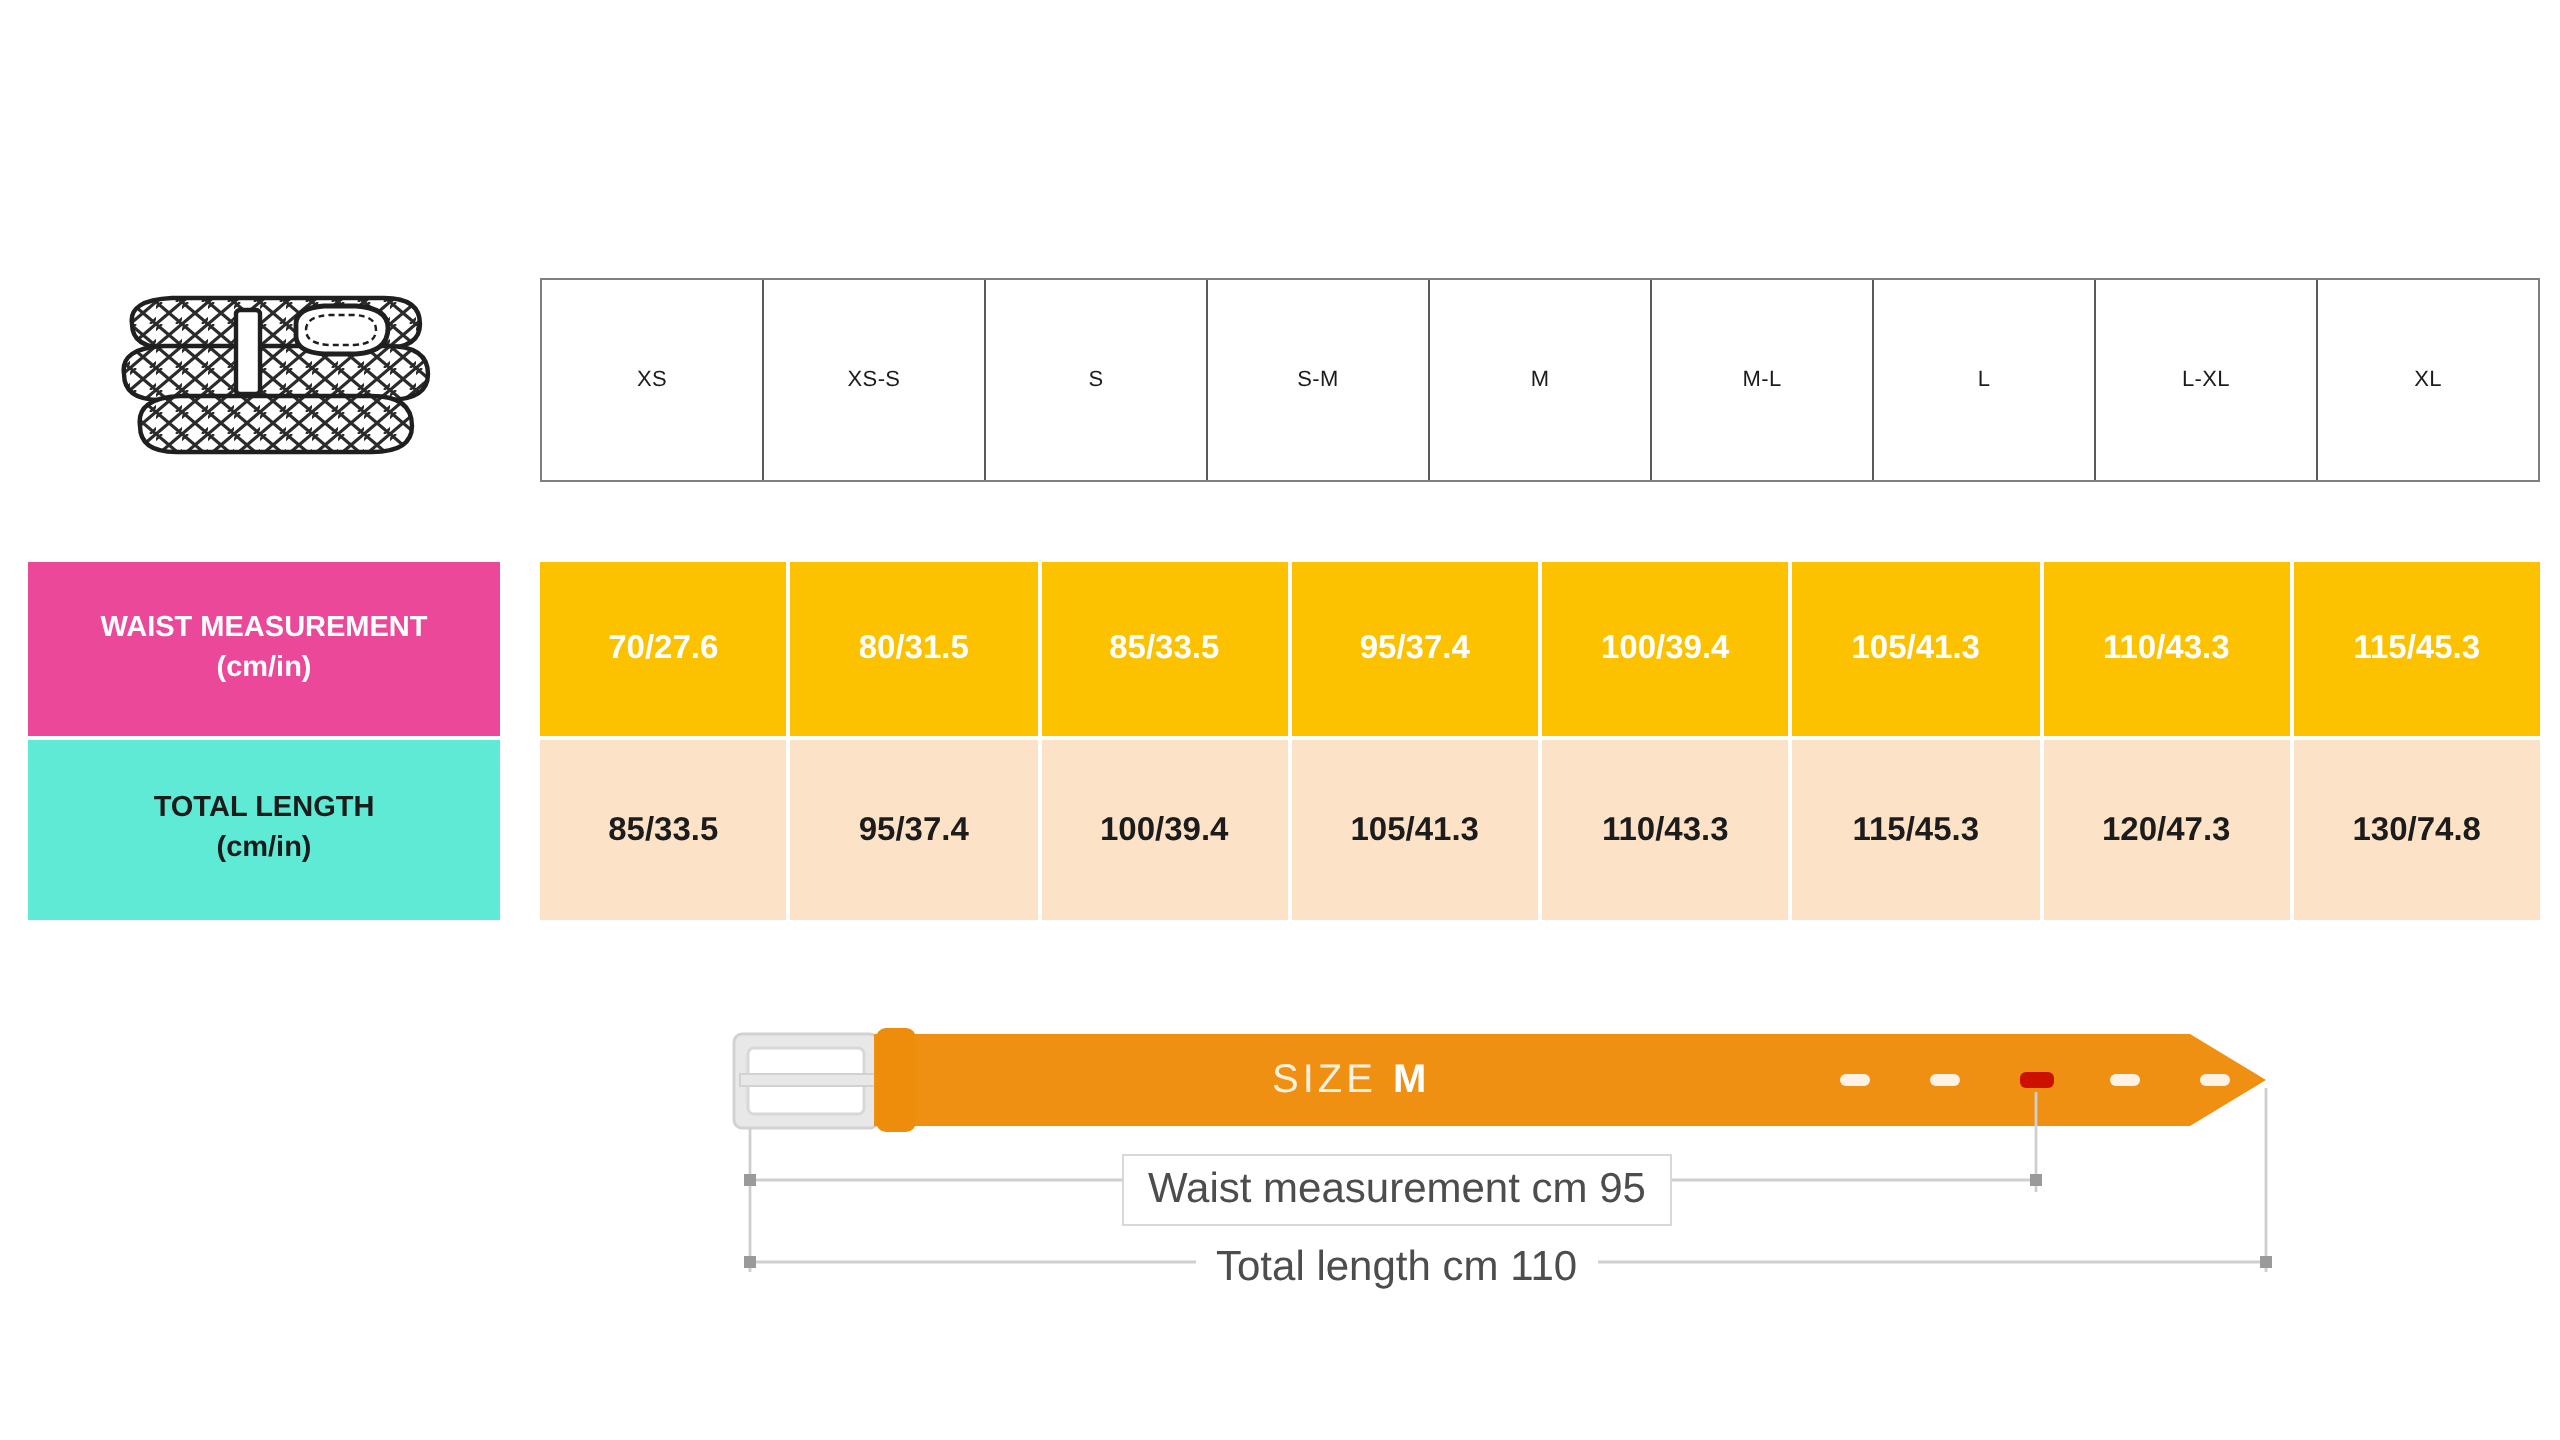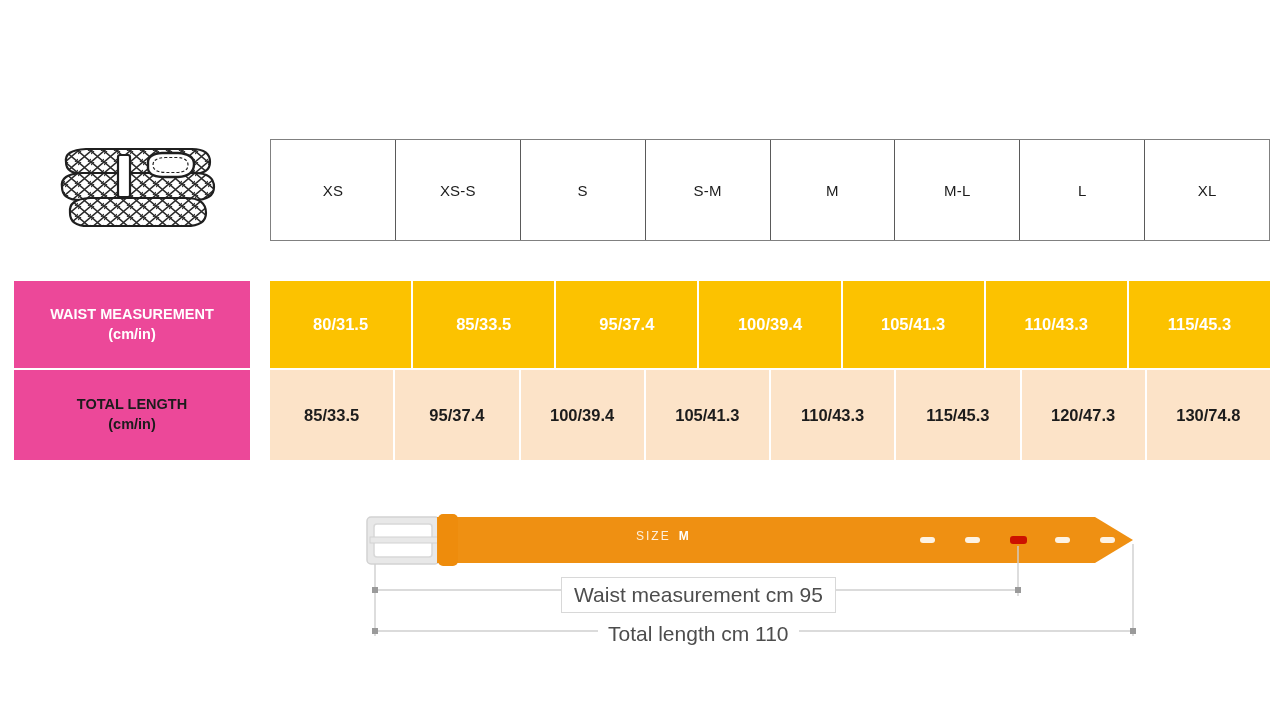--- a/index.html
+++ b/index.html
@@ -38,21 +38,21 @@
     box-sizing: border-box;
     background: #ffffff;
   }
   .size-header-cell {
     flex: 1 1 0;
     display: flex;
     align-items: center;
     justify-content: center;
     border-right: 1px solid #5a5a5a;
     box-sizing: border-box;
-    font-size: 15px;
+    font-size: 11px;
     color: #1c1c1c;
     letter-spacing: .2px;
   }
   .size-header-cell:last-child { border-right: none; text-align: center; }
 
   
   .row-block {
     position: absolute;
     left: 0;
     width: 1280px;
@@ -79,21 +79,21 @@
   .label-waist {
     top: 0;
     height: 87px;
     background: #ec4899;
     color: #ffffff;
     font-size: 14.5px;
   }
   .label-length {
     top: 0;
     height: 90px;
-    background: #ec4899;
+    background: #5eead4;
     color: #1c1c1c;
     font-size: 14.5px;
     text-align: center;
   }
 
   .cells {
     position: absolute;
     left: 270px;
     width: 1000px;
     height: 100%;
@@ -120,21 +120,21 @@
     top: 500px;
     width: 1280px;
     height: 160px;
   }
   .belt-diagram svg { display: block; }
 
   .size-tag {
     position: absolute;
     left: 636px;
     top: 529px;
-    font-size: 12px;
+    font-size: 20px;
     letter-spacing: 2px;
     color: #fdf0de;
     white-space: nowrap;
   }
   .size-tag .size-value {
     font-weight: bold;
     color: #ffffff;
     margin-left: 8px;
     letter-spacing: 0;
   }
@@ -185,29 +185,31 @@
 </div>
 
 <div class="size-header-table">
   <div class="size-header-cell">XS</div>
   <div class="size-header-cell">XS-S</div>
   <div class="size-header-cell">S</div>
   <div class="size-header-cell">S-M</div>
   <div class="size-header-cell">M</div>
   <div class="size-header-cell">M-L</div>
   <div class="size-header-cell">L</div>
+  <div class="size-header-cell">L-XL</div>
   <div class="size-header-cell">XL</div>
 </div>
 
 <div class="row-block row-waist">
   <div class="row-label label-waist">
     <span class="l1">WAIST MEASUREMENT</span>
     <span class="l2">(cm/in)</span>
   </div>
   <div class="cells cells-waist">
+    <div class="cell">70/27.6</div>
     <div class="cell">80/31.5</div>
     <div class="cell">85/33.5</div>
     <div class="cell">95/37.4</div>
     <div class="cell">100/39.4</div>
     <div class="cell">105/41.3</div>
     <div class="cell">110/43.3</div>
     <div class="cell">115/45.3</div>
   </div>
 </div>
 

